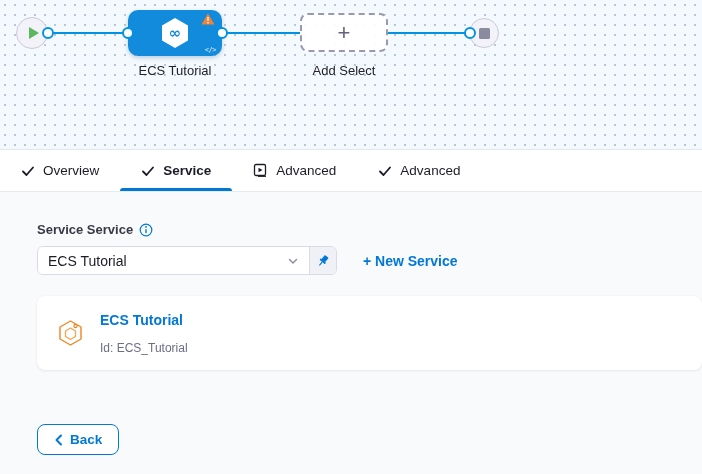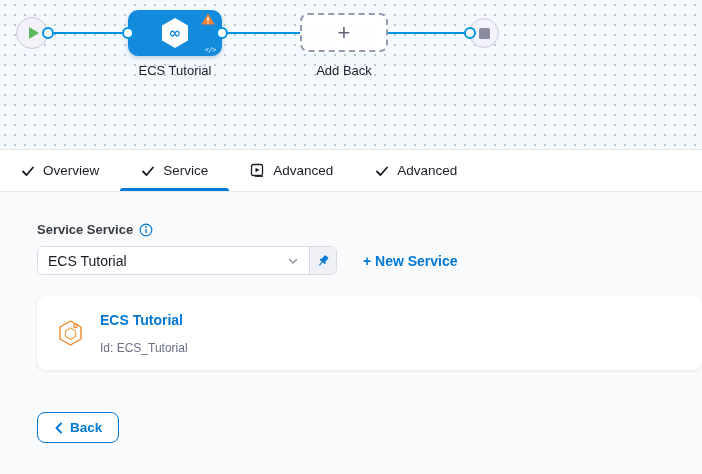--- a/index.html
+++ b/index.html
@@ -55,21 +55,21 @@
   
   .tabbar {
     height:42px; background:#ffffff; display:flex; align-items:stretch;
     border-bottom:1px solid #e6eaf1;
     text-align:center;
   }
   .tab {
     position:relative; display:flex; align-items:center; gap:8px; padding:0 21px;
     font-size:13.5px; color:#1c1c28; cursor:pointer; white-space:nowrap;
   }
-  .tab.active { font-weight:normal; }
+  .tab.active { font-weight:bold; }
   .tab.active::after {
     content:""; position:absolute; left:0; right:0; bottom:0; height:3px;
     background:#0278d5; border-radius:3px 3px 0 0;
   }
   .tab svg { flex:0 0 auto; }
 
   
   .content { padding:30px 0 0 37px; background:#f9fafc; height:281px; position:relative; }
   .field-label-row { display:flex; align-items:center; gap:6px; margin-bottom:9px; }
   .field-label { font-size:13px; font-weight:bold; color:#383946; }
@@ -90,21 +90,21 @@
   .new-service-link {
     margin-left:26px; font-size:14px; font-weight:bold; color:#0278d5; cursor:pointer;
   }
   .service-card {
     margin-top:21px; margin-left:0; width:665px; height:74px; background:#fff;
     border-radius:8px; box-shadow:0 1px 3px rgba(40,41,61,.08), 0 0 1px rgba(40,41,61,.08);
     display:flex; align-items:center; padding-left:20px; gap:16px;
   }
   .service-title { font-size:14px; font-weight:bold; color:#0278d5; cursor:pointer; }
   .service-id { font-size:12px; color:#6b6d85; margin-top:13px; }
-  .footer-row { position:absolute; left:37px; top:220px; display:flex; gap:12px; }
+  .footer-row { position:absolute; left:37px; top:232px; display:flex; gap:12px; }
   .btn {
     height:31px; border-radius:8px; display:inline-flex; align-items:center; justify-content:center;
     gap:7px; font-size:13.5px; font-weight:bold; cursor:pointer; padding:0 16px;
     font-family:inherit;
   }
   .btn-back { background:#fff; color:#0278d5; border:1px solid #0278d5; }
   .btn-continue { background:#0278d5; color:#fff; border:1px solid #0278d5; }
 </style>
 </head>
 <body>
@@ -132,21 +132,21 @@
     </svg>
     <span class="code-glyph">&lt;/&gt;</span>
   </div>
   <div class="connector" style="left:216px;"></div>
 
   <div class="node-label" style="left:115px;">ECS Tutorial</div>
 
   <div class="add-stage-box">
     <span>+</span>
   </div>
-  <div class="node-label" style="left:284px;">Add Back</div>
+  <div class="node-label" style="left:284px;">Add Select</div>
 
   <div class="connector" style="left:464px;"></div>
   <div class="end-node">
     <div class="stop-sq"></div>
   </div>
 </div>
 
 <div class="tabbar">
   <div class="tab">
     <svg width="14" height="14" viewBox="0 0 14 14">

